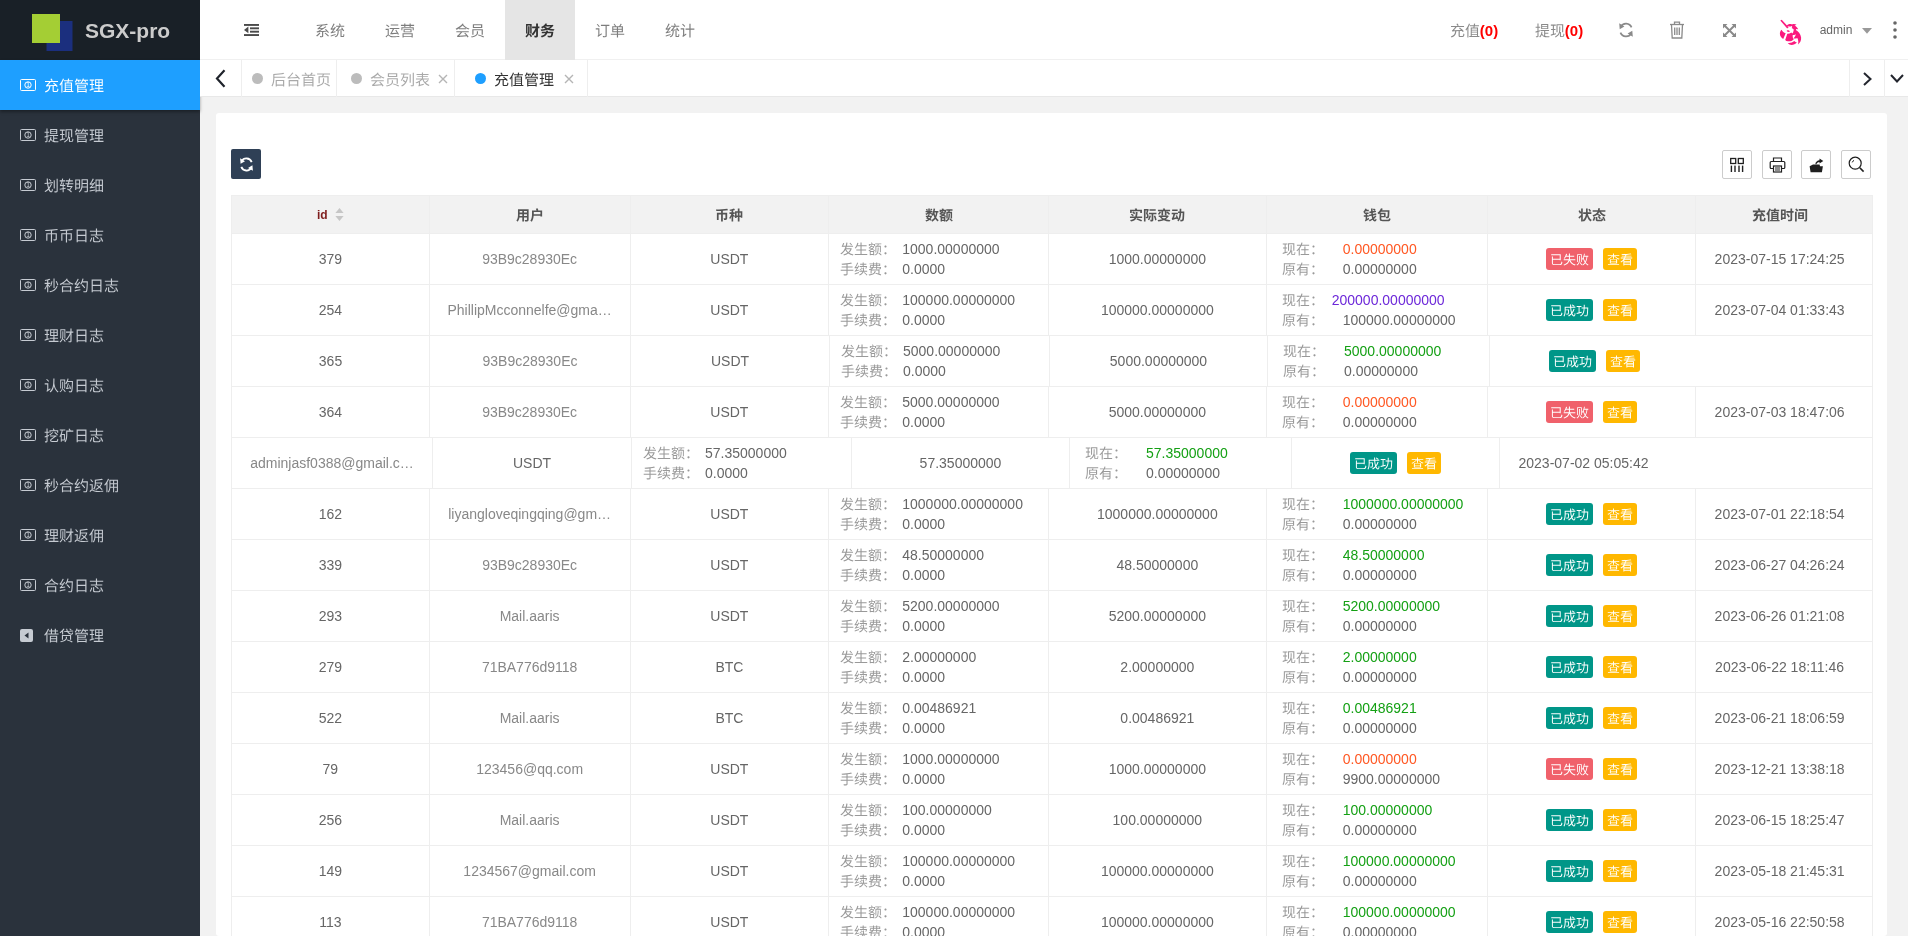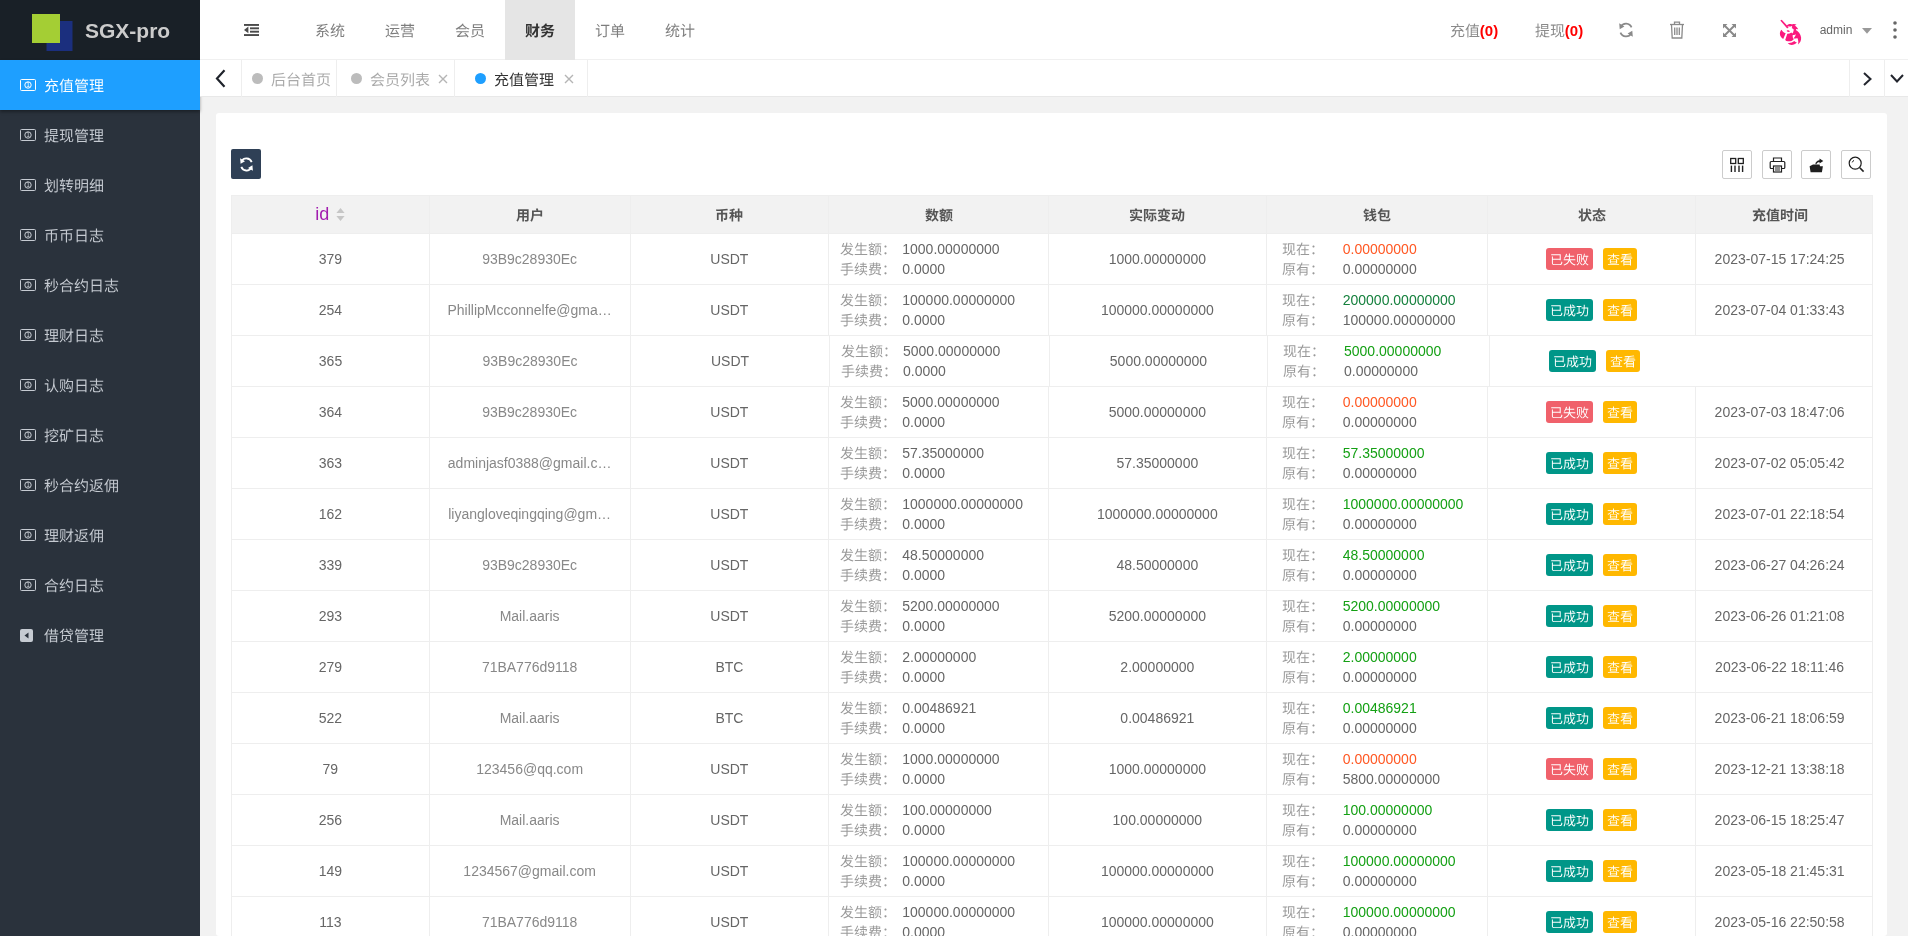--- a/index.html
+++ b/index.html
@@ -500,21 +500,21 @@
 <div class="tbtn" style="left:1625px">
       <svg width="17" height="17" viewBox="0 0 17 17" fill="none" stroke="#1f1f1f" stroke-width="1.2">
         <circle cx="7.2" cy="7.2" r="6"></circle>
         <path d="M6 4.4 A3.4 3.4 0 0 0 4.2 6.4" stroke-width="1"></path>
         <path d="M11.8 11.8 L15.6 15.6" stroke-width="1.6"></path>
       </svg>
     </div>
 <div id="tbl" class="abs">
 <div class="hd">
         <div class="hc" style="width:198px">
-          <span style="font-size:18px;font-weight:normal;color:#a21caf">id</span>
+          <span style="font-size:12px;font-weight:bold;color:#7f1d1d">id</span>
           <svg style="margin-left:7px" width="9" height="13" viewBox="0 0 9 13">
             <path d="M4.5 0 L8.6 5 H0.4 Z" fill="#c6c6c6"></path>
             <path d="M4.5 13 L8.6 8 H0.4 Z" fill="#c6c6c6"></path>
           </svg>
         </div>
         <div class="hc" style="width:201px;padding-right:0px">
           <svg class="zh" style="width:28px;height:14px;" viewBox="0 0 200 100" fill="#555555">
             <use href="#b7528" x="0"></use>
             <use href="#b6237" x="100"></use>
           </svg>
@@ -645,21 +645,21 @@
           </div>
         </div>
         <div class="cell" style="width:218px">100000.00000000</div>
         <div class="cell l" style="width:222px;padding-left:15px">
           <div class="ln">
             <svg class="zh" style="width:42px;height:14px;" viewBox="0 0 300 100" fill="#999999">
               <use href="#r73b0" x="0"></use>
               <use href="#r5728" x="100"></use>
               <use href="#rff1a" x="200"></use>
             </svg>
-            <span style="margin-left:19px;color:#15803d">200000.00000000</span>
+            <span style="margin-left:8px;color:#6d28d9">200000.00000000</span>
           </div>
           <div class="ln">
             <svg class="zh" style="width:42px;height:14px;" viewBox="0 0 300 100" fill="#999999">
               <use href="#r539f" x="0"></use>
               <use href="#r6709" x="100"></use>
               <use href="#rff1a" x="200"></use>
             </svg>
             <span style="margin-left:19px;color:#666">100000.00000000</span>
           </div>
         </div>
@@ -793,21 +793,20 @@
           <span class="badge" style="background:#FFB800;width:34px;margin-left:10px">
             <svg class="zh" style="width:26px;height:13px;" viewBox="0 0 200 100" fill="#ffffff">
               <use href="#r67e5" x="0"></use>
               <use href="#r770b" x="100"></use>
             </svg>
           </span>
         </div>
         <div class="cell" style="width:176px;padding-right:9px">2023-07-03 18:47:06</div>
       </div>
 <div class="row">
-        <div class="cell" style="width:198px">363</div>
         <div class="cell" style="width:201px;color:#888">adminjasf0388@gmail.c…</div>
         <div class="cell" style="width:199px">USDT</div>
         <div class="cell l" style="width:220px;padding-left:11px">
           <div class="ln">
             <svg class="zh" style="width:56px;height:14px;" viewBox="0 0 400 100" fill="#999999">
               <use href="#r53d1" x="0"></use>
               <use href="#r751f" x="100"></use>
               <use href="#r989d" x="200"></use>
               <use href="#rff1a" x="300"></use>
             </svg>
@@ -1192,21 +1191,21 @@
               <use href="#rff1a" x="200"></use>
             </svg>
             <span style="margin-left:19px;color:#FF5722">0.00000000</span>
           </div>
           <div class="ln">
             <svg class="zh" style="width:42px;height:14px;" viewBox="0 0 300 100" fill="#999999">
               <use href="#r539f" x="0"></use>
               <use href="#r6709" x="100"></use>
               <use href="#rff1a" x="200"></use>
             </svg>
-            <span style="margin-left:19px;color:#666">5800.00000000</span>
+            <span style="margin-left:19px;color:#666">9900.00000000</span>
           </div>
         </div>
         <div class="cell" style="width:208px">
           <span class="badge" style="background:#f0616b;width:47px">
             <svg class="zh" style="width:39px;height:13px;" viewBox="0 0 300 100" fill="#ffffff">
               <use href="#r5df2" x="0"></use>
               <use href="#r5931" x="100"></use>
               <use href="#r8d25" x="200"></use>
             </svg>
           </span>

